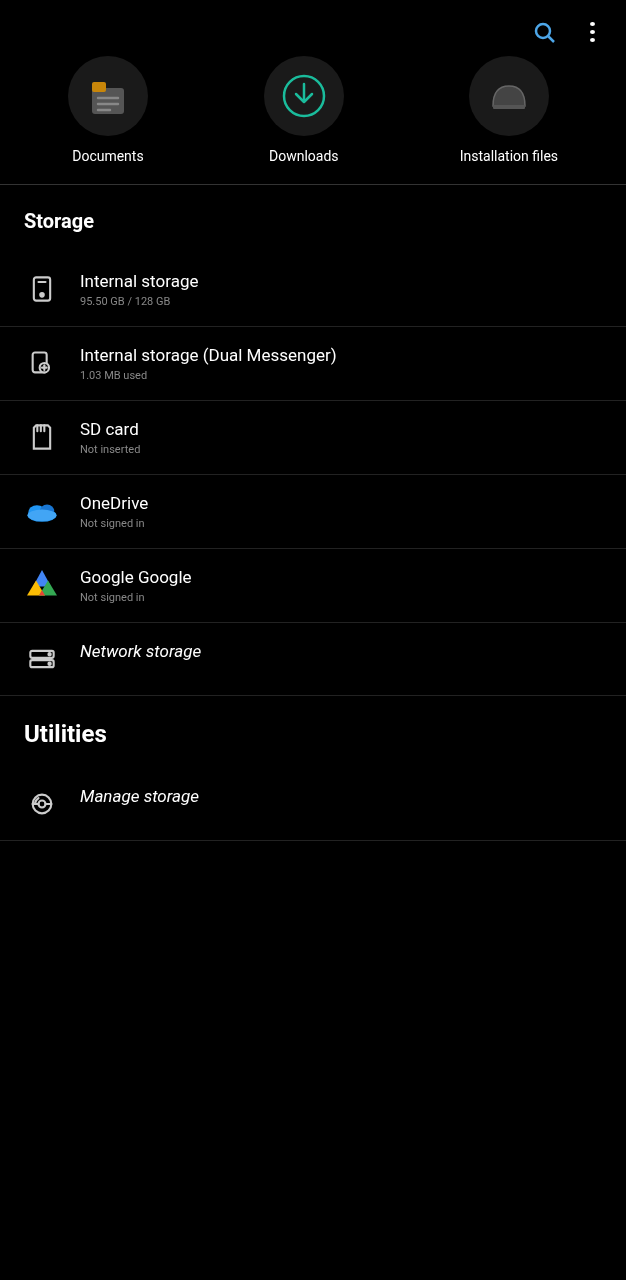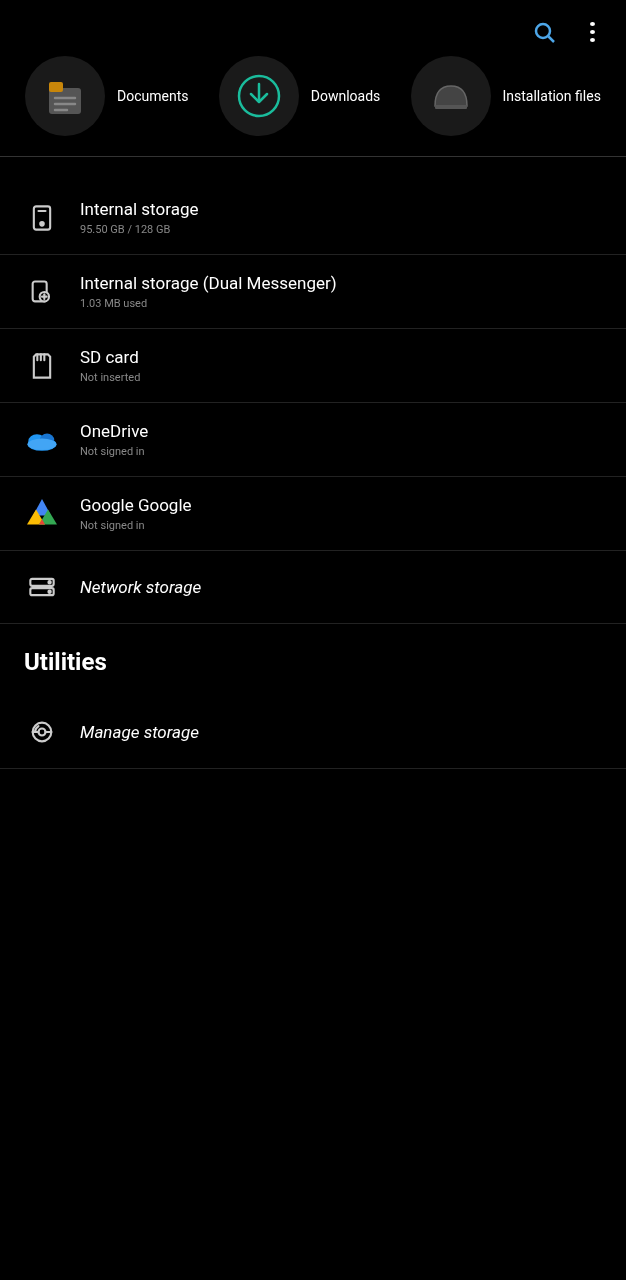--- a/index.html
+++ b/index.html
@@ -58,20 +58,21 @@
     
     .top-categories {
       display: flex;
       justify-content: space-around;
       align-items: flex-start;
       padding: 0 10px 20px;
     }
 
     .category-item {
       display: flex;
+      flex-direction: column;
       align-items: center;
       gap: 12px;
       cursor: pointer;
     }
 
     .category-circle {
       width: 80px;
       height: 80px;
       border-radius: 50%;
       background: #1a1a1a;
@@ -99,21 +100,20 @@
       color: #fff;
       padding: 0 24px 20px;
     }
 
     .storage-list {
       list-style: none;
     }
 
     .storage-item {
       display: flex;
-      align-items: center;
       padding: 18px 24px;
       gap: 20px;
       cursor: pointer;
       border-bottom: 1px solid #222;
     }
 
     .storage-item:last-child {
       border-bottom: 1px solid #222;
       font-style: italic;
     }
@@ -213,20 +213,21 @@
         <rect x="10" y="35" width="32" height="4" rx="1" fill="#555"></rect>
       </svg>
     </div>
     <span class="category-label">Installation files</span>
   </div>
 </div>
 
 <div class="divider"></div>
 
 <div>
+  <div class="section-title">Storage</div>
 
   <ul class="storage-list">
 
     <li class="storage-item">
       <div class="item-icon">
         <svg class="icon-svg" viewBox="0 0 24 24">
           <rect x="5" y="2" width="14" height="20" rx="2" stroke="#ccc" fill="none"></rect>
           <line x1="9" y1="6" x2="15" y2="6" stroke="#ccc" stroke-linecap="round"></line>
           <circle cx="12" cy="17" r="1.5" stroke="#ccc" fill="#ccc"></circle>
         </svg>

